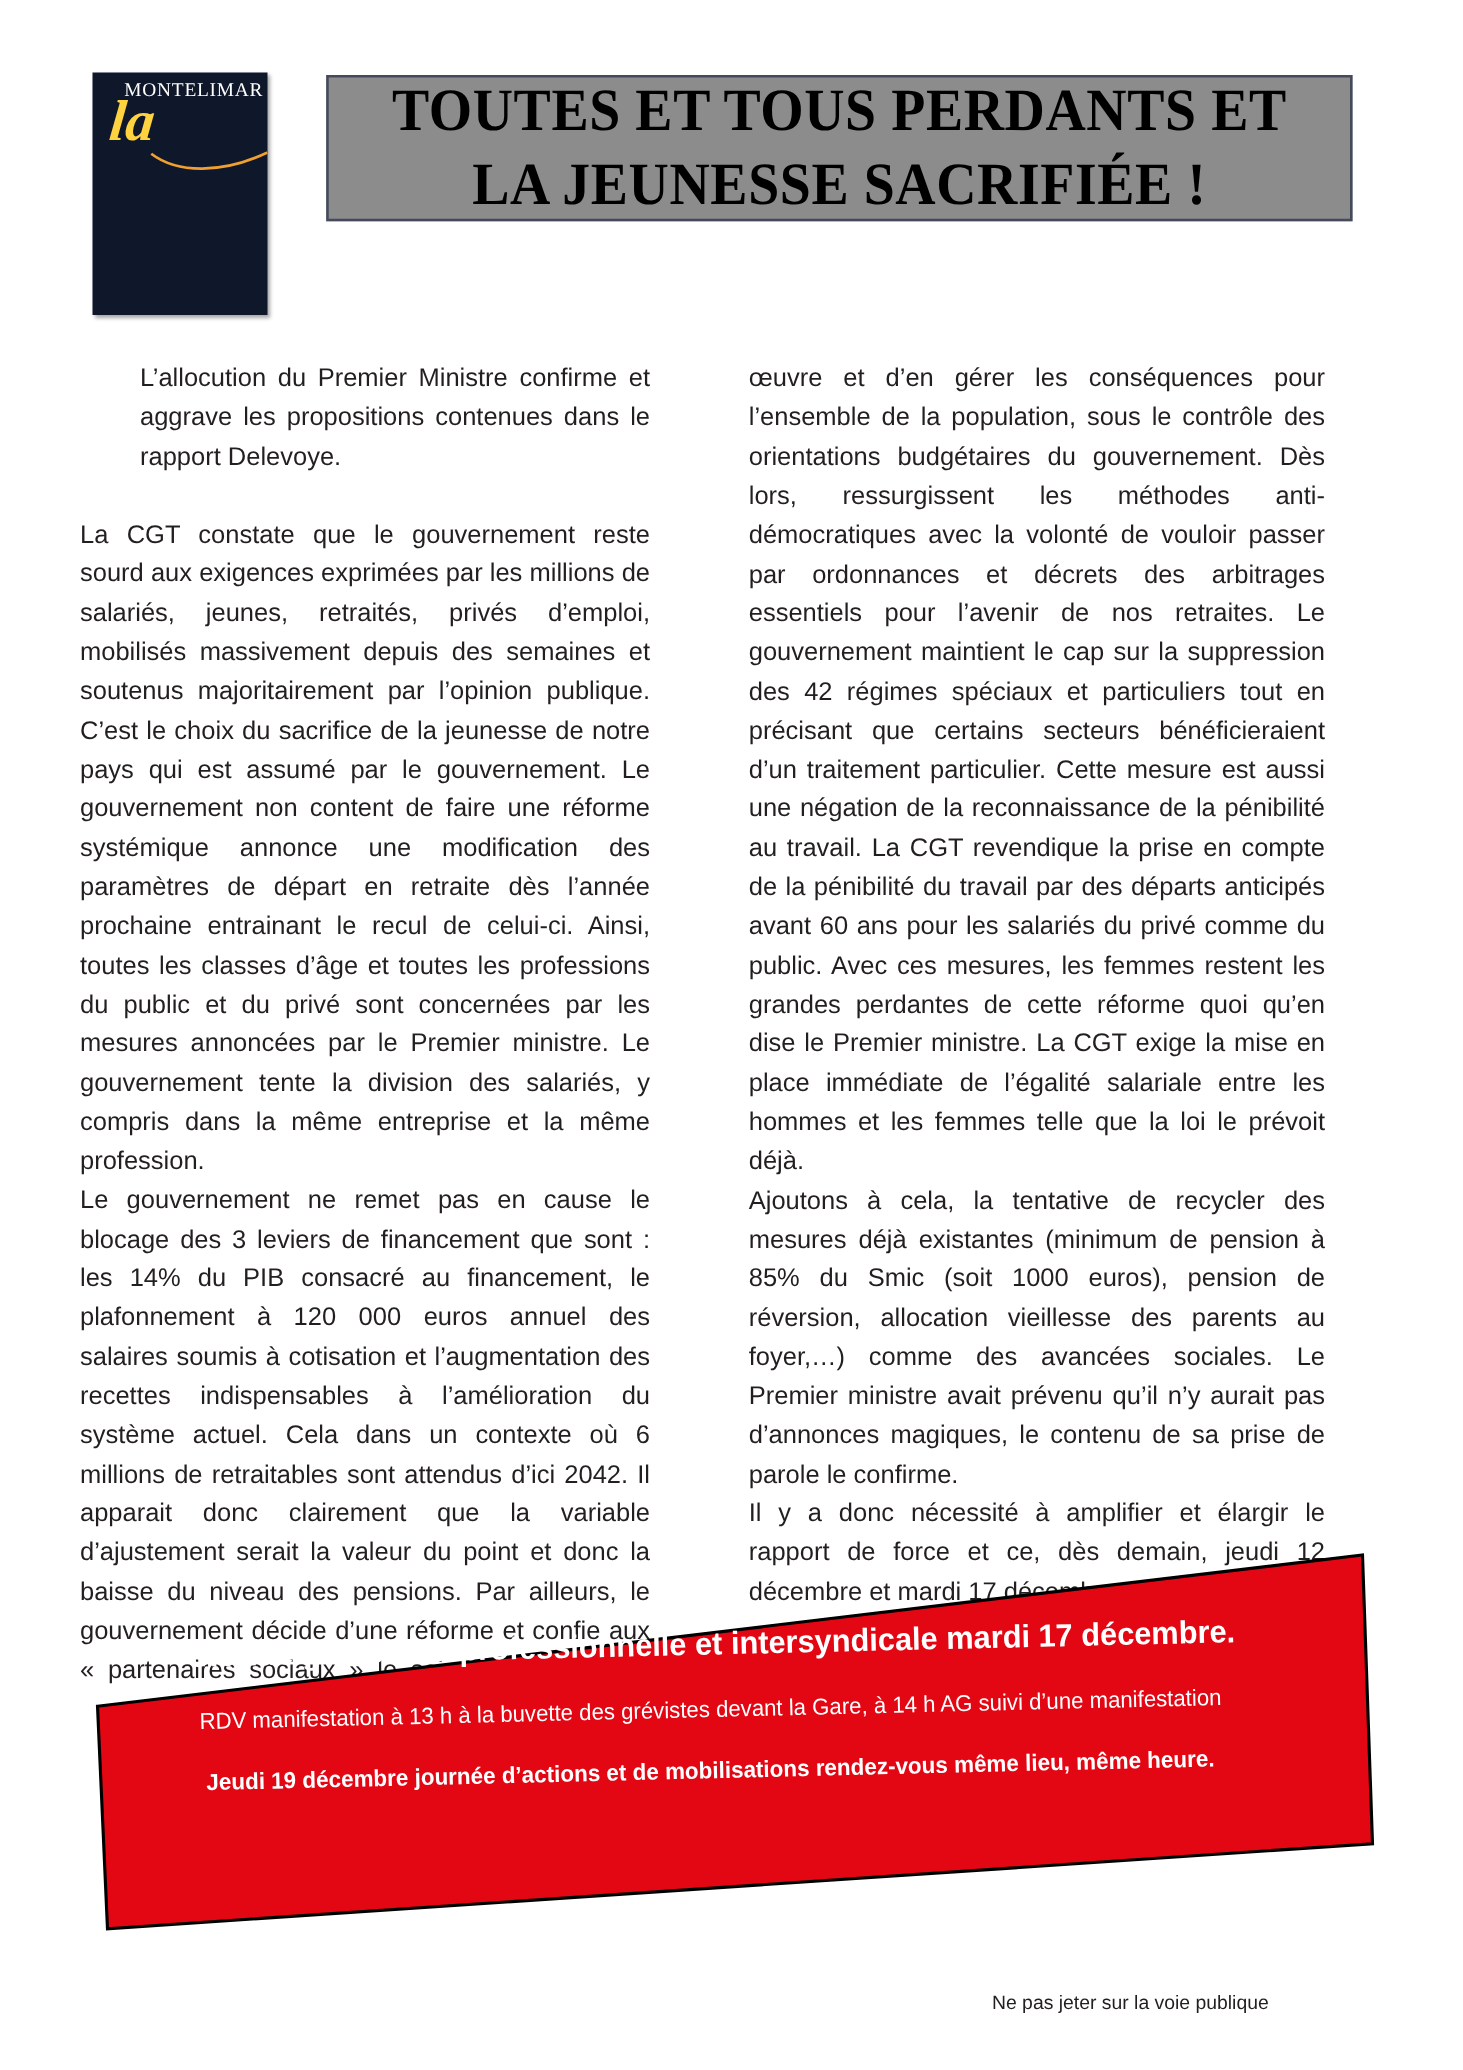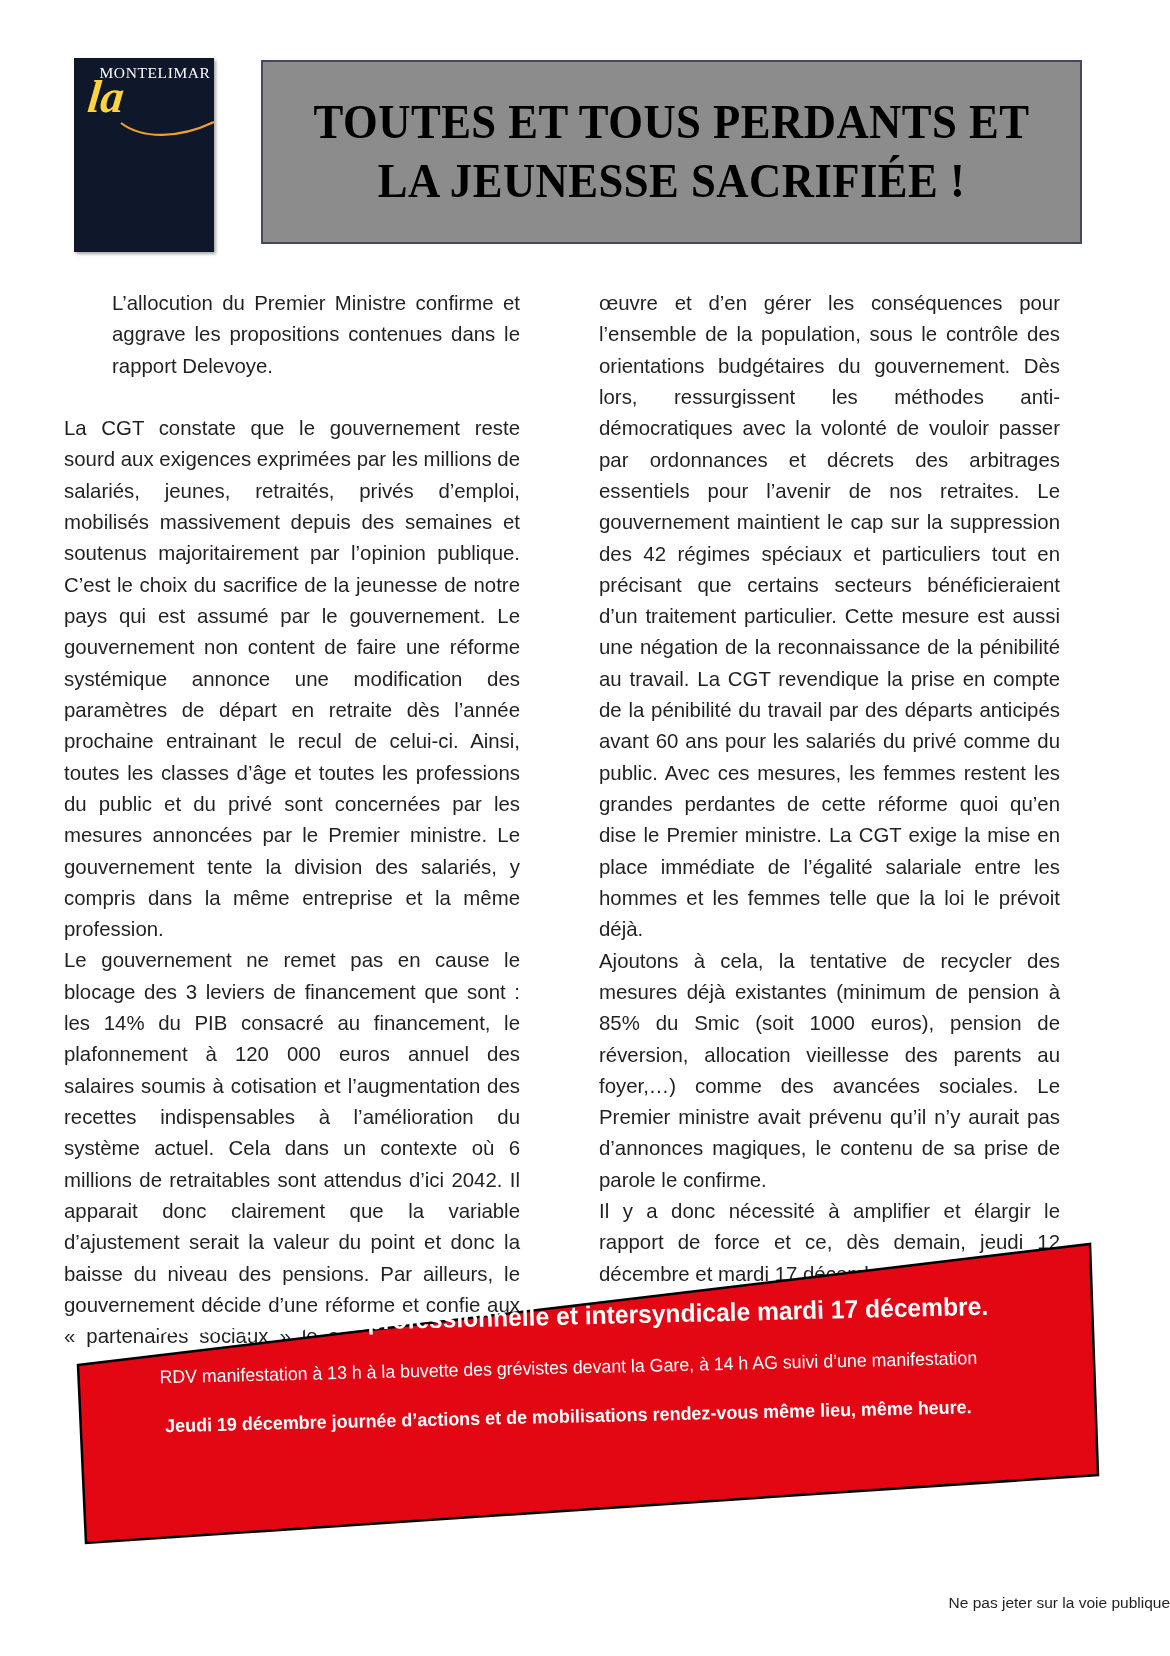--- a/index.html
+++ b/index.html
@@ -79,21 +79,21 @@
     font-size: 104px;
     line-height: 1;
     letter-spacing: -4px;
   }
 
   .title-banner {
     position: absolute;
     left: 261px;
     top: 60px;
     width: 821px;
-    height: 184px;
+    height: 117px;
     background: #8c8c8c;
     border: 2px solid #44495c;
     box-sizing: border-box;
     display: flex;
     align-items: center;
     justify-content: center;
   }
   .title-banner-inner {
     width: 100%;
     text-align: center;
@@ -194,20 +194,21 @@
     font-size: 18.6px;
     transform: rotate(-1.35deg) scaleX(0.965);
   }
 
   
   .footer-note {
     position: absolute;
     left: 0;
     top: 1594px;
     width: 1170px;
+    padding-right: 155px;
     box-sizing: border-box;
     text-align: right;
     font-size: 15.5px;
     color: #231f20;
   }
 </style>
 </head>
 <body>
 
 <div class="header">

